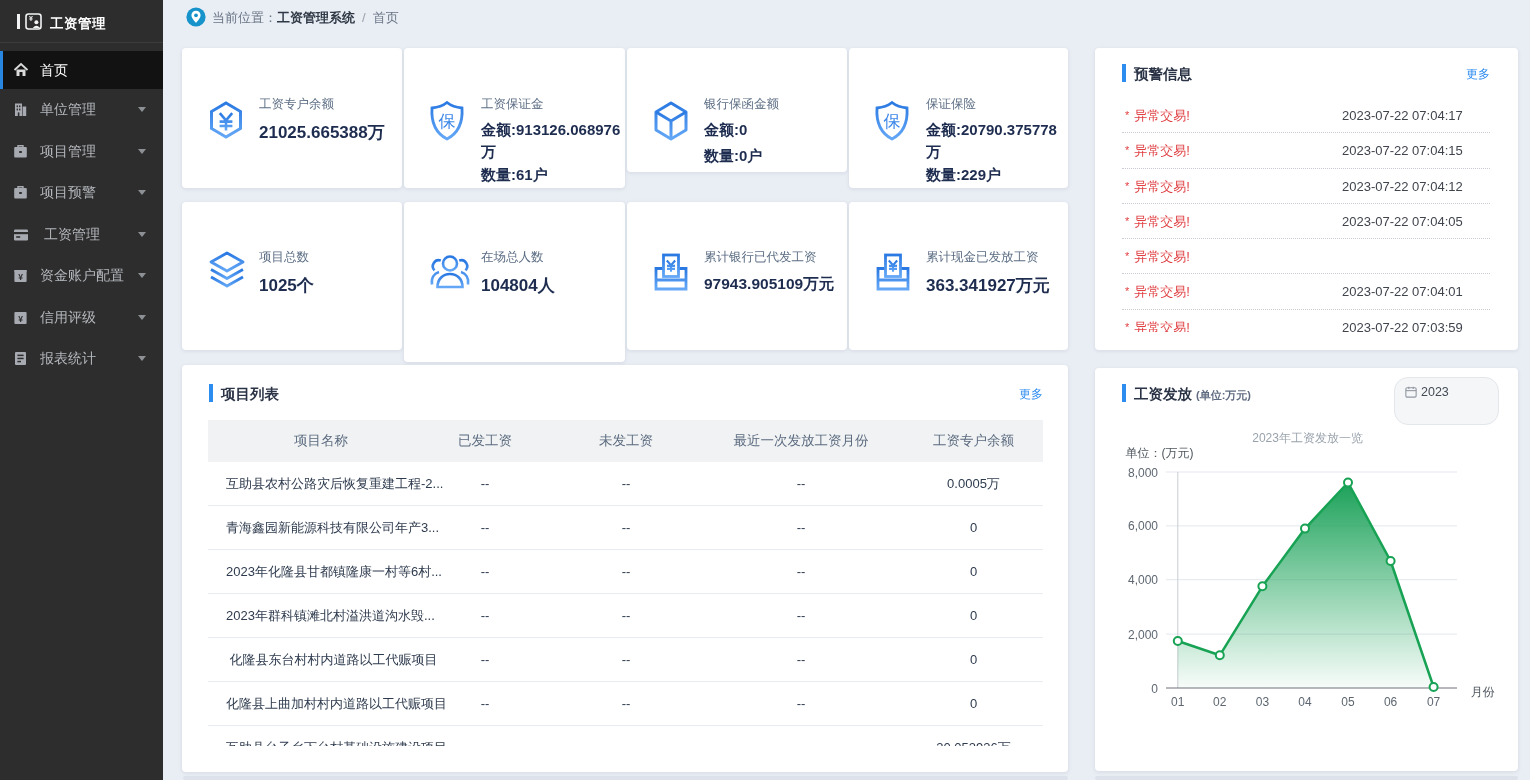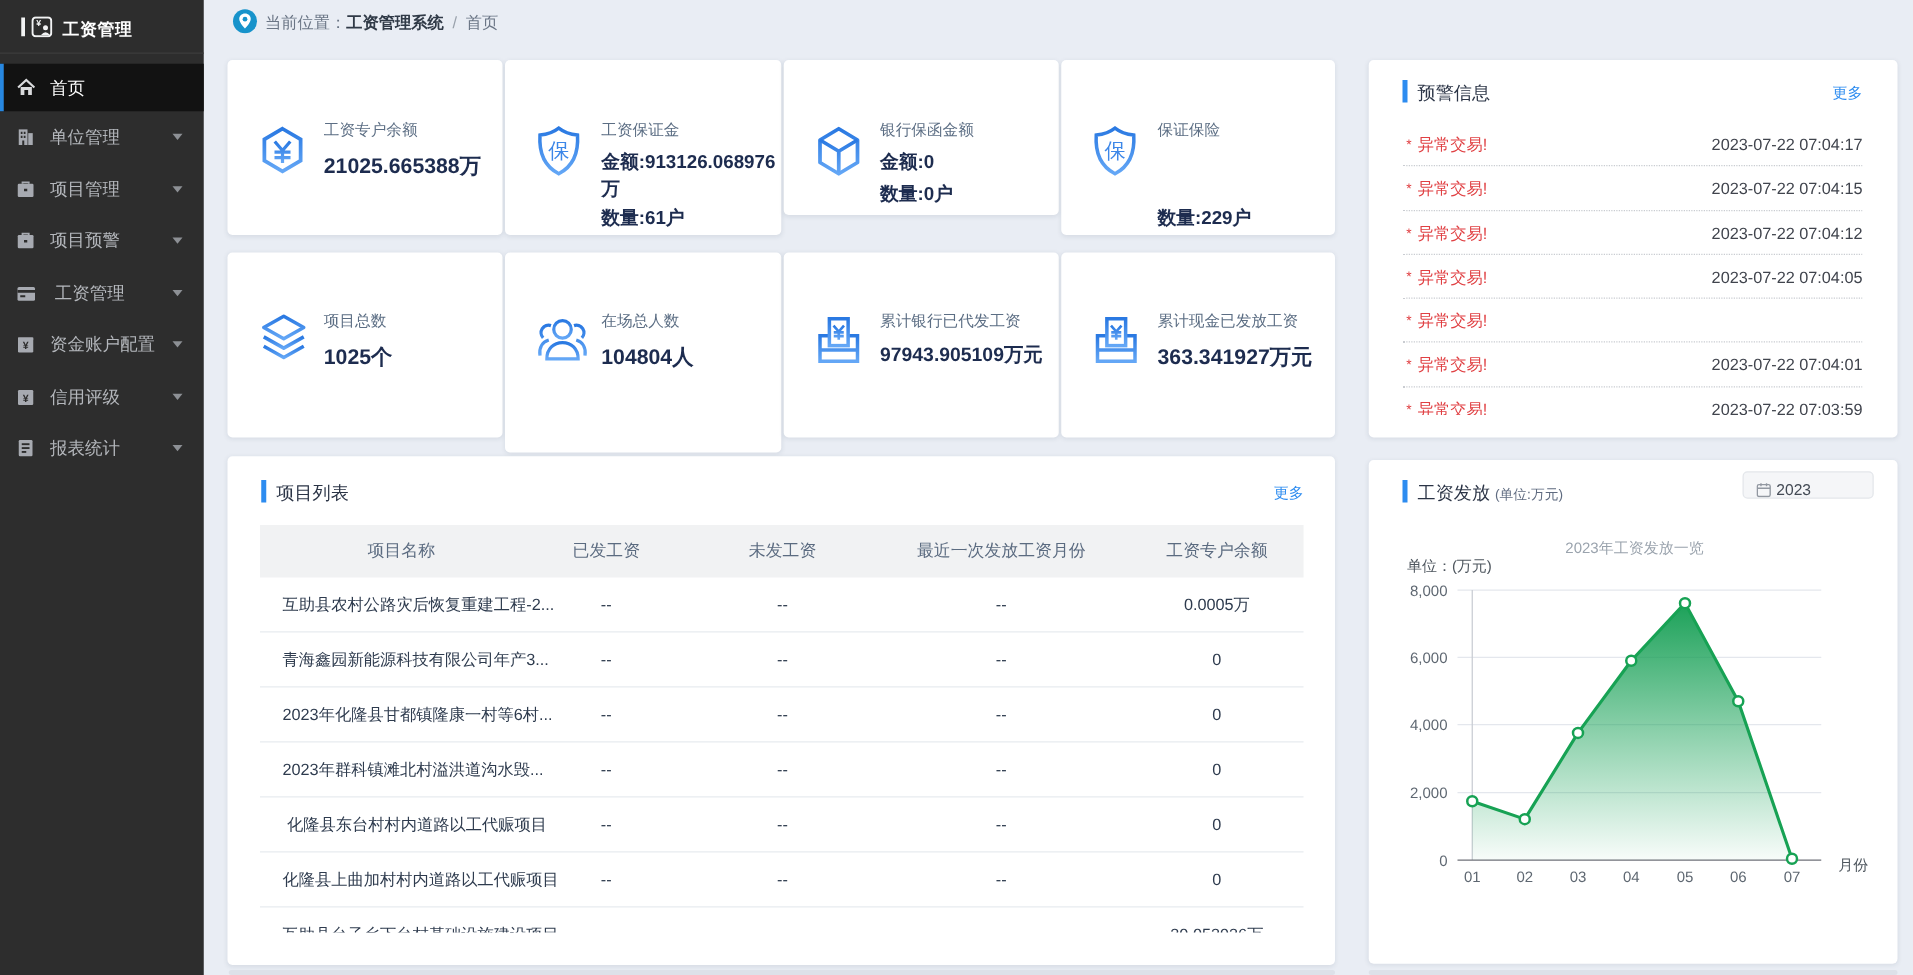--- a/index.html
+++ b/index.html
@@ -25,35 +25,35 @@
 #crumb{position:absolute;left:212px;top:9px;font-size:13px;color:#6a7585}
 #crumb b{color:#303a47}
 #crumb .sep{color:#9aa2ac;margin:0 7px}
 .card{position:absolute;background:#fff;border-radius:4px;box-shadow:0 1px 4px rgba(25,40,70,.09)}
 .stat .ic{position:absolute;left:24px;top:52px}
 .stat.r2 .ic{top:49px}
 .stat .tt{position:absolute;left:77px;top:48px;font-size:12.5px;color:#5c6e84}
 .stat.r2 .tt{top:47px}
 .stat .vv{position:absolute;left:77px;font-size:17px;font-weight:bold;color:#1d2c4f;white-space:nowrap}
 .stat .vs{position:absolute;left:77px;font-size:15px;font-weight:bold;color:#1d2c4f;line-height:22px}
-.hdr{position:absolute;font-size:14.5px;font-weight:normal;color:#2b3446}
+.hdr{position:absolute;font-size:14.5px;font-weight:bold;color:#2b3446}
 .hdr:before{content:"";position:absolute;left:-12px;top:-1px;width:4px;height:18px;background:#2d8cf0}
 .more{position:absolute;font-size:12px;color:#2d8cf0}
 
 #tbl{position:absolute;left:26px;top:55px;width:835px;overflow:hidden;height:326px}
 .trh{display:flex;height:42px;line-height:42px;background:#f1f2f3;color:#5b6b80;font-size:13.5px;text-align:center}
 .tr{display:flex;height:44px;line-height:43px;border-bottom:1px solid #e8ebf0;color:#2e3b4e;font-size:13px;text-align:center}
 .c1{width:208px;text-align:left;white-space:nowrap;padding-left:18px}
 .trh .c1{text-align:center}
 .c2{width:138px}.c3{width:144px}.c4{width:206px}.c5{width:139px}
 
 .al{display:flex;height:35.3px;line-height:35.3px;border-bottom:1px dotted #c9ccd1;font-size:13px}
 .al .lt{color:#e04043;width:220px;padding-left:3px}
 .al .lt .st{font-size:11px;margin-right:5px;position:relative;top:-1px}
-.al .rt{flex:1;text-align:right;color:#40444d}
+.al .rt{flex:1;text-align:left;color:#40444d}
 </style>
 </head>
 <body>
 
 <div id="side">
   <div id="logo">
     <span class="bar"></span>
     <svg style="position:absolute;left:25px;top:13px" width="17" height="17" viewBox="0 0 17 17">
         <rect x="1" y="1" width="15" height="15" rx="2.5" fill="none" stroke="#f2f3f4" stroke-width="1.6"></rect>
         <text x="6" y="8" font-size="7" fill="#f2f3f4" text-anchor="middle" font-weight="bold">¥</text>
@@ -185,20 +185,21 @@
   <div class="tt">银行保函金额</div>
   <div class="vs" style="top:71px">金额:0</div>
   <div class="vs" style="top:97px">数量:0户</div>
 </div>
 <div class="card stat" style="left:849px;top:48px;width:219px;height:140px">
   <svg class="ic" width="38" height="42" viewBox="0 0 38 42">
       <path d="M19 2.5c4 3.2 9.5 5 15 5.5.8 12-2.5 24.5-15 31C6.5 32.5 3.2 20 4 8c5.5-.5 11-2.3 15-5.5z" fill="none" stroke="url(#bg)" stroke-width="2.8"></path>
       <text x="19" y="26.5" font-size="17" fill="#3d87e8" text-anchor="middle" font-family="'Liberation Sans',sans-serif">保</text>
     </svg>
   <div class="tt">保证保险</div>
+  <div class="vs" style="top:71px;width:145px">金额:20790.375778万</div>
   <div class="vs" style="top:116px">数量:229户</div>
 </div>
 
 <div class="card stat r2" style="left:182px;top:202px;width:220px;height:148px">
   <svg class="ic" width="42" height="40" viewBox="0 0 42 40">
       <path d="M21 2 37 11 21 20 5 11z" fill="none" stroke="url(#bg)" stroke-width="2.8" stroke-linejoin="round"></path>
       <path d="M37 18.5 21 27.5 5 18.5" fill="none" stroke="url(#bg)" stroke-width="2.8" stroke-linejoin="round"></path>
       <path d="M37 26 21 35 5 26" fill="none" stroke="url(#bg)" stroke-width="2.8" stroke-linejoin="round"></path>
     </svg>
   <div class="tt">项目总数</div>
@@ -330,21 +331,21 @@
       </div>
     <div class="al">
         <div class="lt"><span class="st">*</span>异常交易!</div>
         <div class="rt">2023-07-22 07:03:59</div>
       </div>
   </div>
 </div>
 
 <div class="card" id="chartcard" style="left:1095px;top:368px;width:423px;height:403px">
   <div class="hdr" style="left:39px;top:17px;position:absolute">工资发放 <span style="color:#5f6b80;font-size:11px">(单位:万元)</span></div>
-  <div style="position:absolute;left:299px;top:9px;width:105px;height:22px;background:#f5f6f8;border:1px solid #e3e6ea;border-radius:4px">
+  <div style="position:absolute;left:299px;top:9px;width:105px;height:48px;background:#f5f6f8;border:1px solid #e3e6ea;border-radius:14px">
     <svg style="position:absolute;left:10px;top:8px" width="12" height="12" viewBox="0 0 14 14">
         <rect x="1" y="2" width="12" height="11" rx="1.5" fill="none" stroke="#9298a1" stroke-width="1.3"></rect>
         <line x1="1" y1="5.4" x2="13" y2="5.4" stroke="#9298a1" stroke-width="1.3"></line>
         <line x1="4.4" y1="0.8" x2="4.4" y2="3.4" stroke="#9298a1" stroke-width="1.3"></line>
         <line x1="9.6" y1="0.8" x2="9.6" y2="3.4" stroke="#9298a1" stroke-width="1.3"></line>
       </svg>
     <span style="position:absolute;left:26px;top:7px;font-size:12.5px;color:#444b55">2023</span>
   </div>
   <svg id="chart" width="423" height="360" viewBox="0 0 423 360" style="position:absolute;left:0;top:43px" font-family="'Liberation Sans',sans-serif">
     <text x="212.6" y="31" font-size="12" fill="#9aa3ad" text-anchor="middle">2023年工资发放一览</text>

